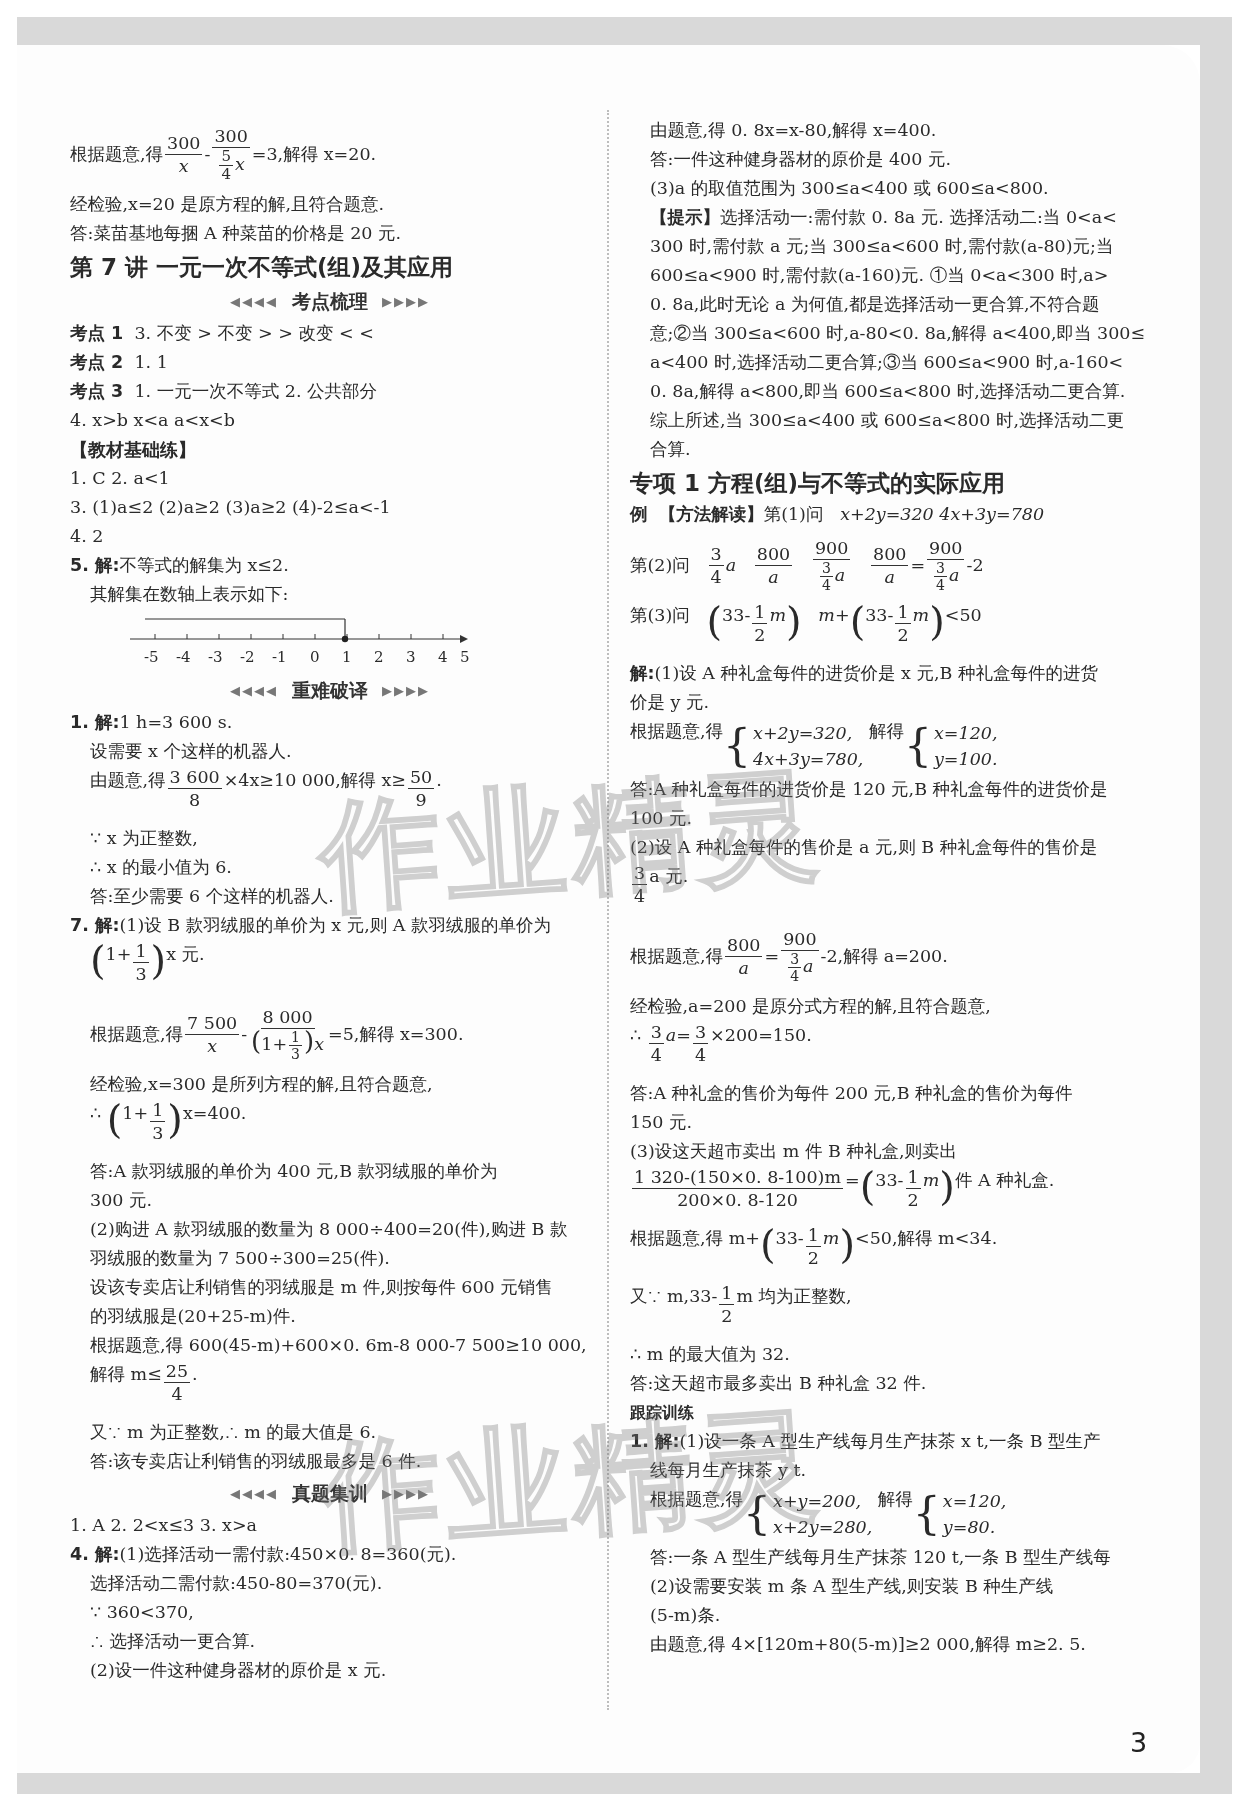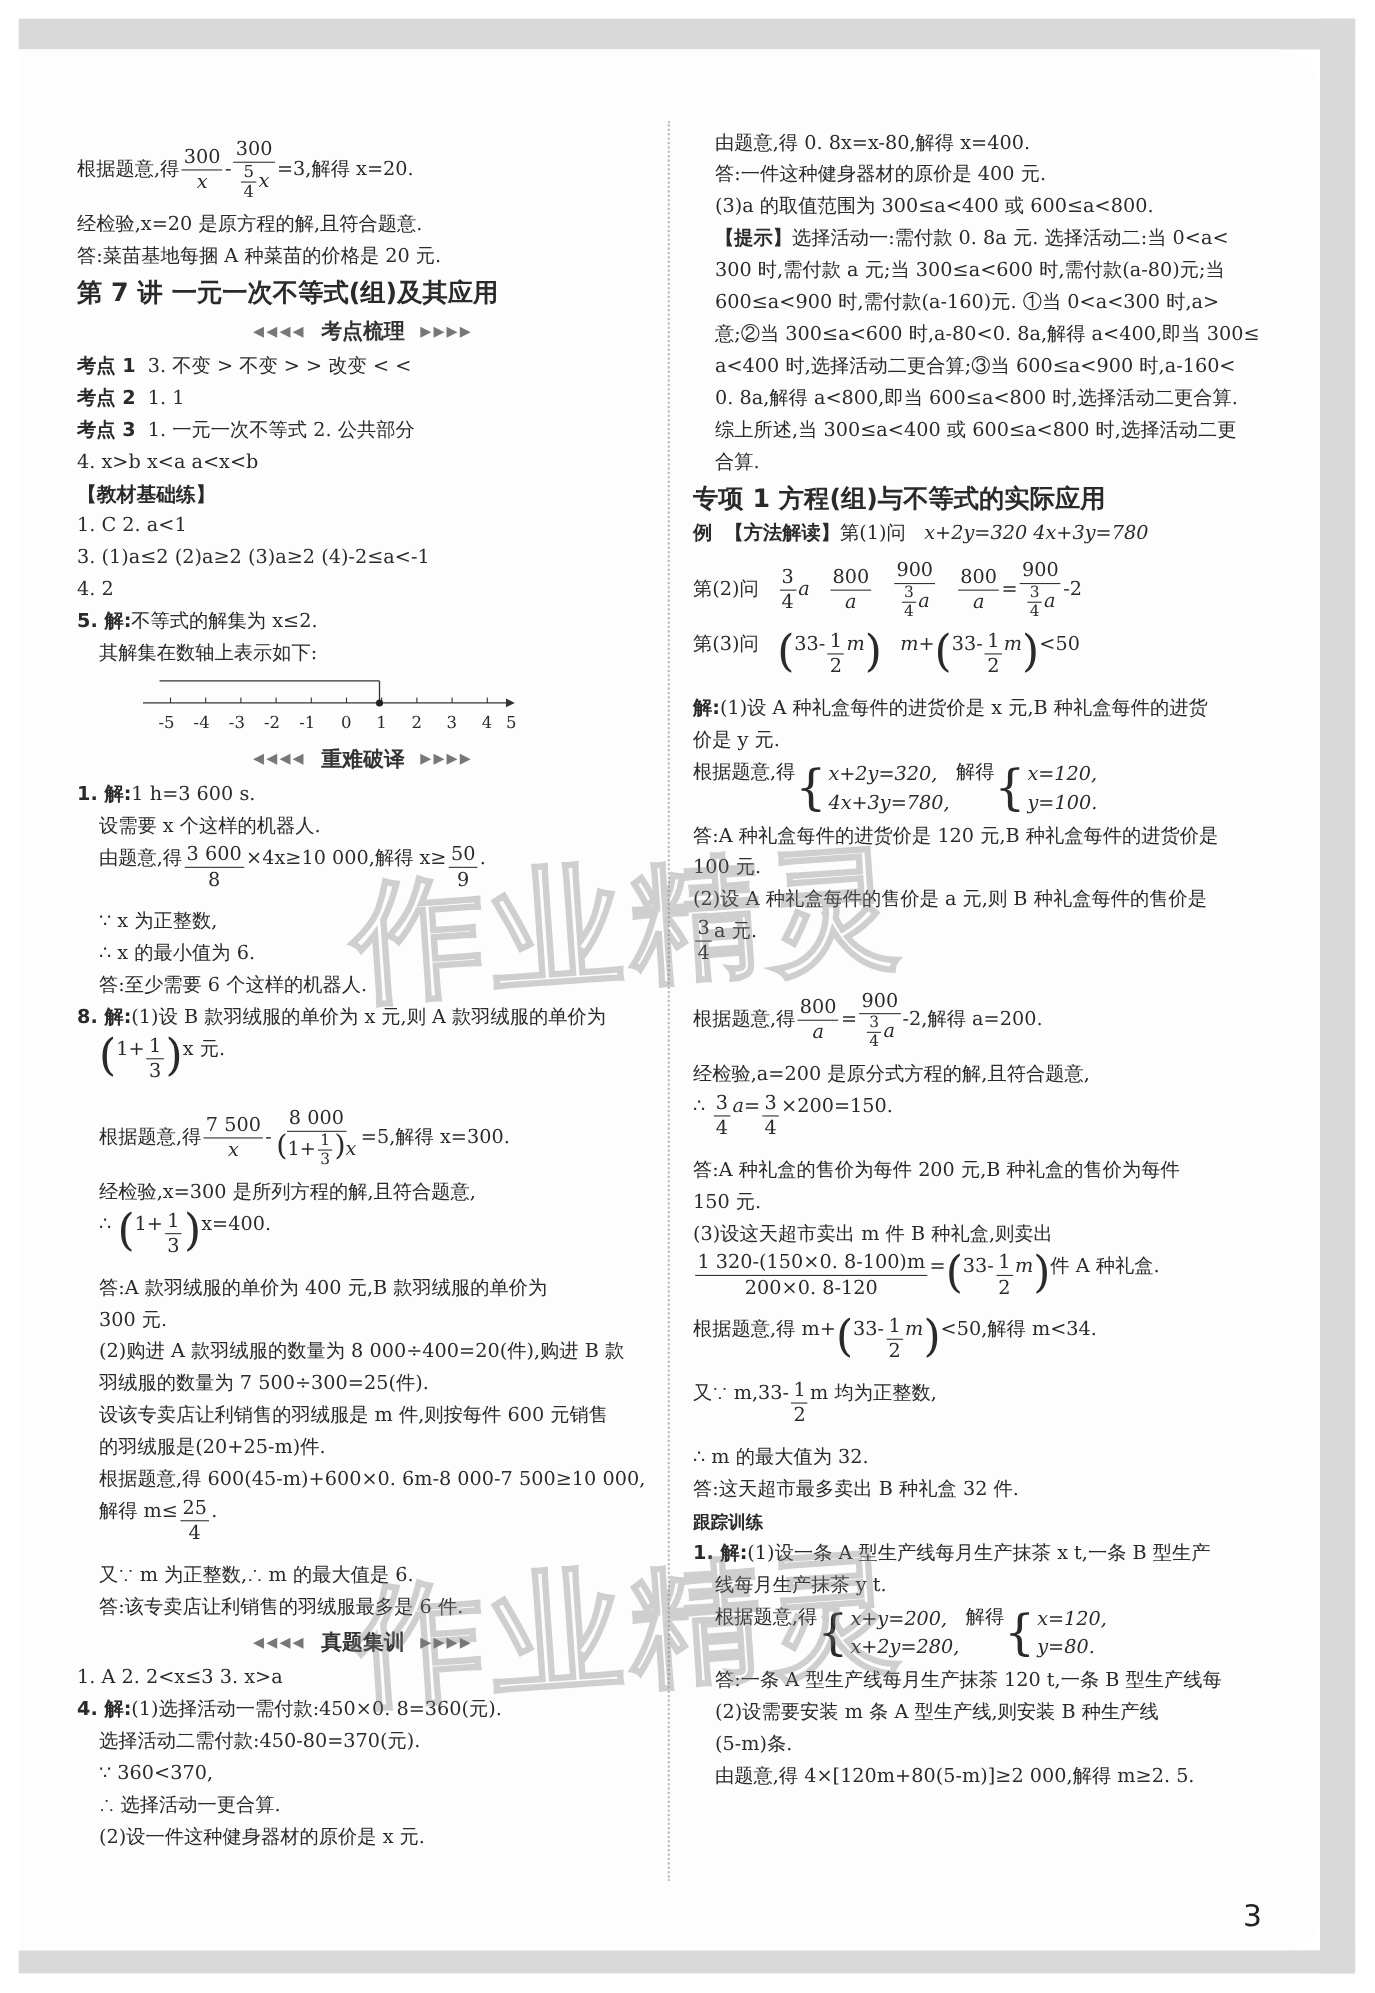--- a/index.html
+++ b/index.html
@@ -144,21 +144,21 @@
     <span class="frac">
         <span class="num">50</span>
         <span class="den">9</span>
       </span>
     <span>.</span>
   </div>
   <div class="ln ind">∵ x 为正整数,</div>
   <div class="ln ind">∴ x 的最小值为 6.</div>
   <div class="ln ind">答:至少需要 6 个这样的机器人.</div>
 
-  <div class="ln"><span class="sans bold">8. 解:</span><span>(1)设 B 款羽绒服的单价为 x 元,则 A 款羽绒服的单价为</span></div>
+  <div class="ln"><span class="sans bold">7. 解:</span><span>(1)设 B 款羽绒服的单价为 x 元,则 A 款羽绒服的单价为</span></div>
   <div class="ln ind tall">
     <span class="paren">(</span>
       <span>1+</span>
       <span class="frac">
         <span class="num">1</span>
         <span class="den">3</span>
       </span>
       <span class="paren">)</span>
     <span>x 元.</span>
   </div>
@@ -214,20 +214,21 @@
   <div class="ln ind">(2)设一件这种健身器材的原价是 x 元.</div>
 </div>
 
 <div class="col col-right" style="top:116px;">
   <div class="ln ind">由题意,得 0. 8x=x-80,解得 x=400.</div>
   <div class="ln ind">答:一件这种健身器材的原价是 400 元.</div>
   <div class="ln ind">(3)a 的取值范围为 300≤a&lt;400 或 600≤a&lt;800.</div>
   <div class="ln ind"><span class="sans bold">【提示】</span><span>选择活动一:需付款 0. 8a 元. 选择活动二:当 0&lt;a&lt;</span></div>
   <div class="ln ind">300 时,需付款 a 元;当 300≤a&lt;600 时,需付款(a-80)元;当</div>
   <div class="ln ind">600≤a&lt;900 时,需付款(a-160)元. ①当 0&lt;a&lt;300 时,a&gt;</div>
+  <div class="ln ind">0. 8a,此时无论 a 为何值,都是选择活动一更合算,不符合题</div>
   <div class="ln ind">意;②当 300≤a&lt;600 时,a-80&lt;0. 8a,解得 a&lt;400,即当 300≤</div>
   <div class="ln ind">a&lt;400 时,选择活动二更合算;③当 600≤a&lt;900 时,a-160&lt;</div>
   <div class="ln ind">0. 8a,解得 a&lt;800,即当 600≤a&lt;800 时,选择活动二更合算.</div>
   <div class="ln ind">综上所述,当 300≤a&lt;400 或 600≤a&lt;800 时,选择活动二更</div>
   <div class="ln ind">合算.</div>
 
   <div class="lecture-title">专项 1    方程(组)与不等式的实际应用</div>
 
   <div class="ln">
     <span class="sans bold">例</span>&nbsp;&nbsp;<span class="sans bold">【方法解读】</span><span>第(1)问</span>&nbsp;&nbsp;&nbsp;<span class="it">x+2y=320    4x+3y=780</span>

